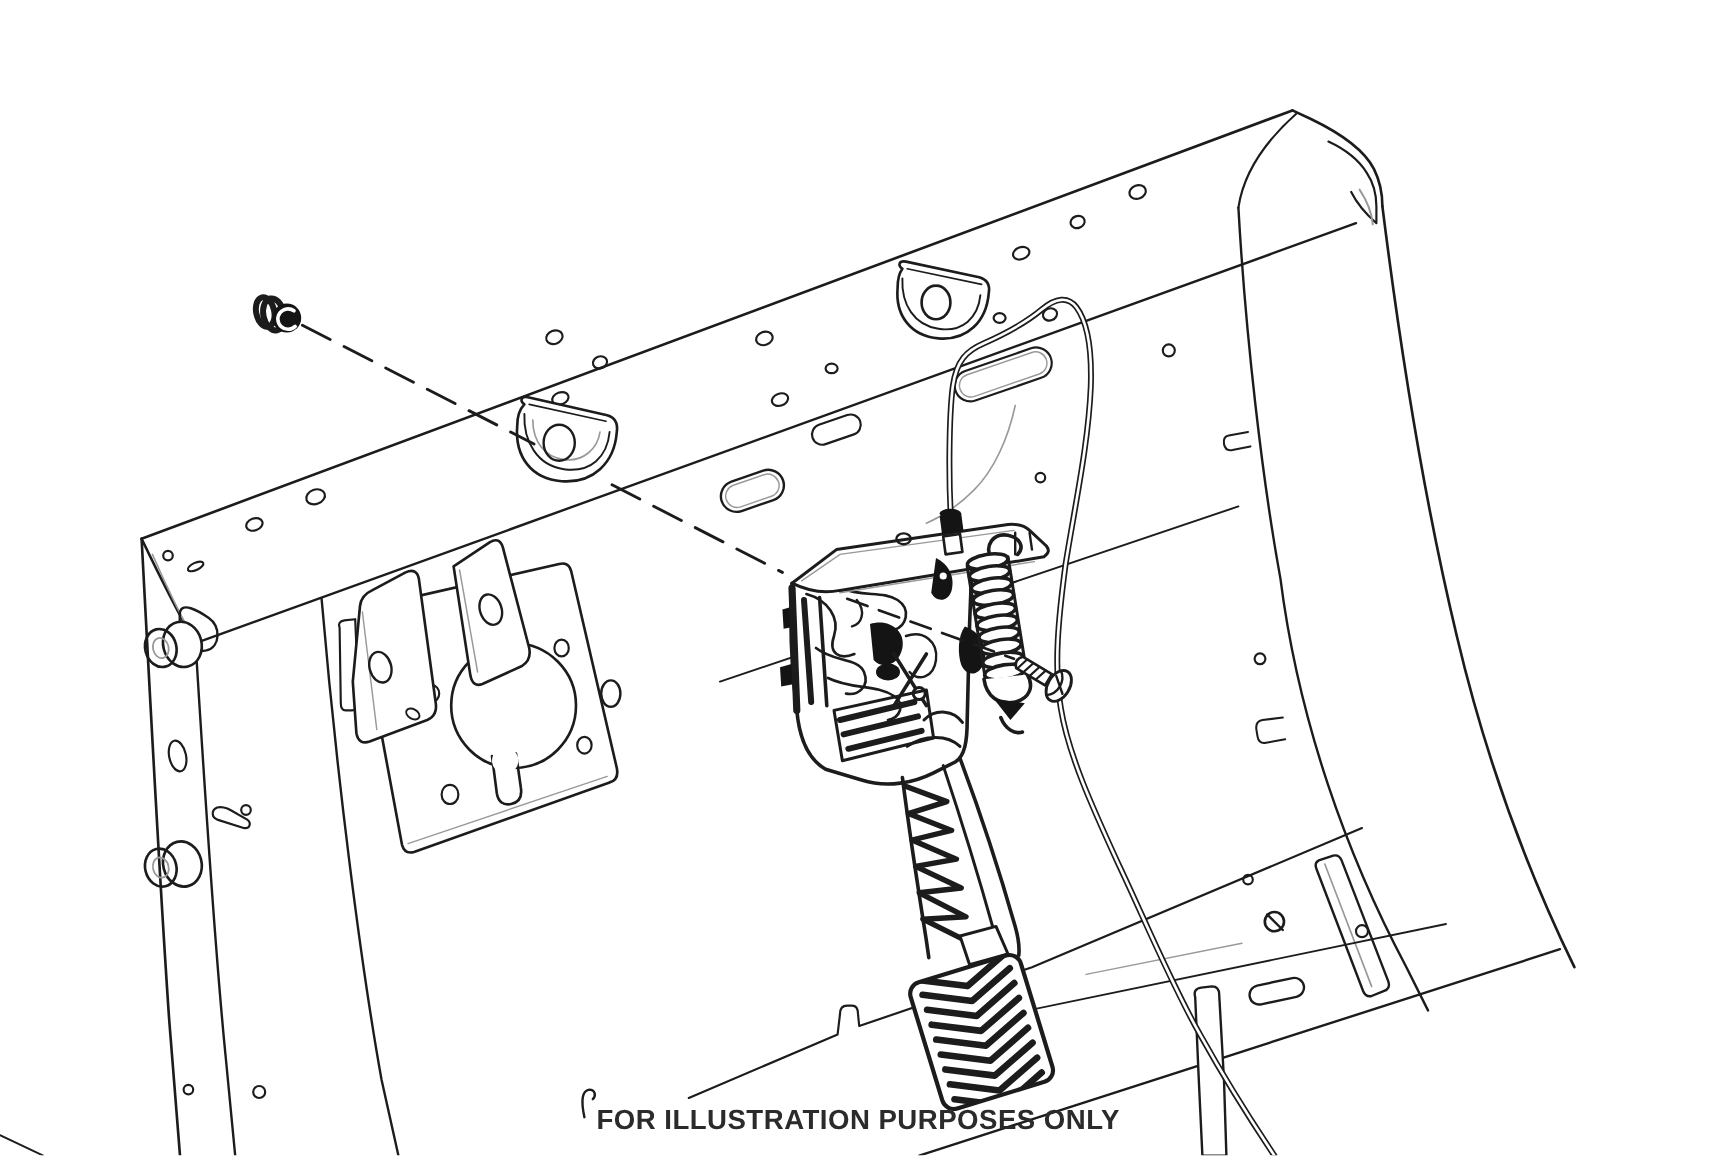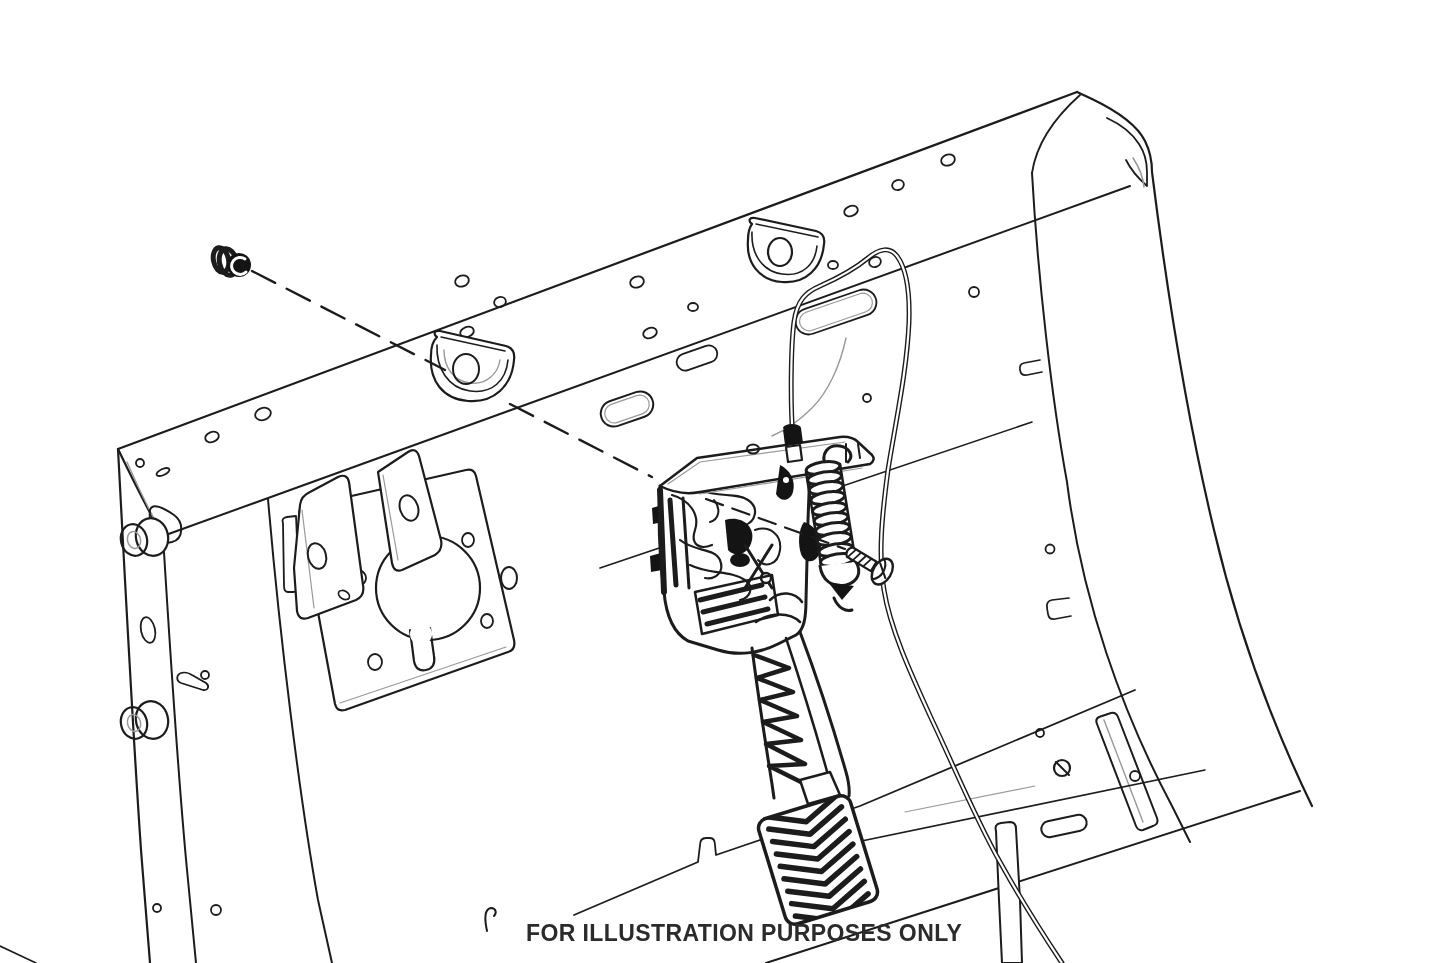--- a/index.html
+++ b/index.html
@@ -1,19 +1,19 @@
 <!DOCTYPE html>
 <html><head>
 <meta charset="utf-8">
 <style>
   html,body{margin:0;padding:0;background:#fff;}
   .stage{position:relative;width:1445px;height:963px;background:#ffffff;overflow:hidden;
          font-family:"Liberation Sans", sans-serif;}
   .stage svg{position:absolute;inset:0;}
-  .caption{position:absolute;left:526px;top:920px;white-space:nowrap;
+  .caption{position:absolute;left:497px;top:920px;white-space:nowrap;
            font-size:23px;font-weight:600;letter-spacing:0.4px;color:#2b2b2b;}
   .s{stroke:#1c1c1c;fill:none;stroke-linecap:round;stroke-linejoin:round;}
   .w{fill:#ffffff;}
   .g9{stroke:#999;fill:none;stroke-linecap:round;}
   .b{fill:#141414;stroke:none;}
 </style>
 </head>
 <body>
 
 <div class="stage">

